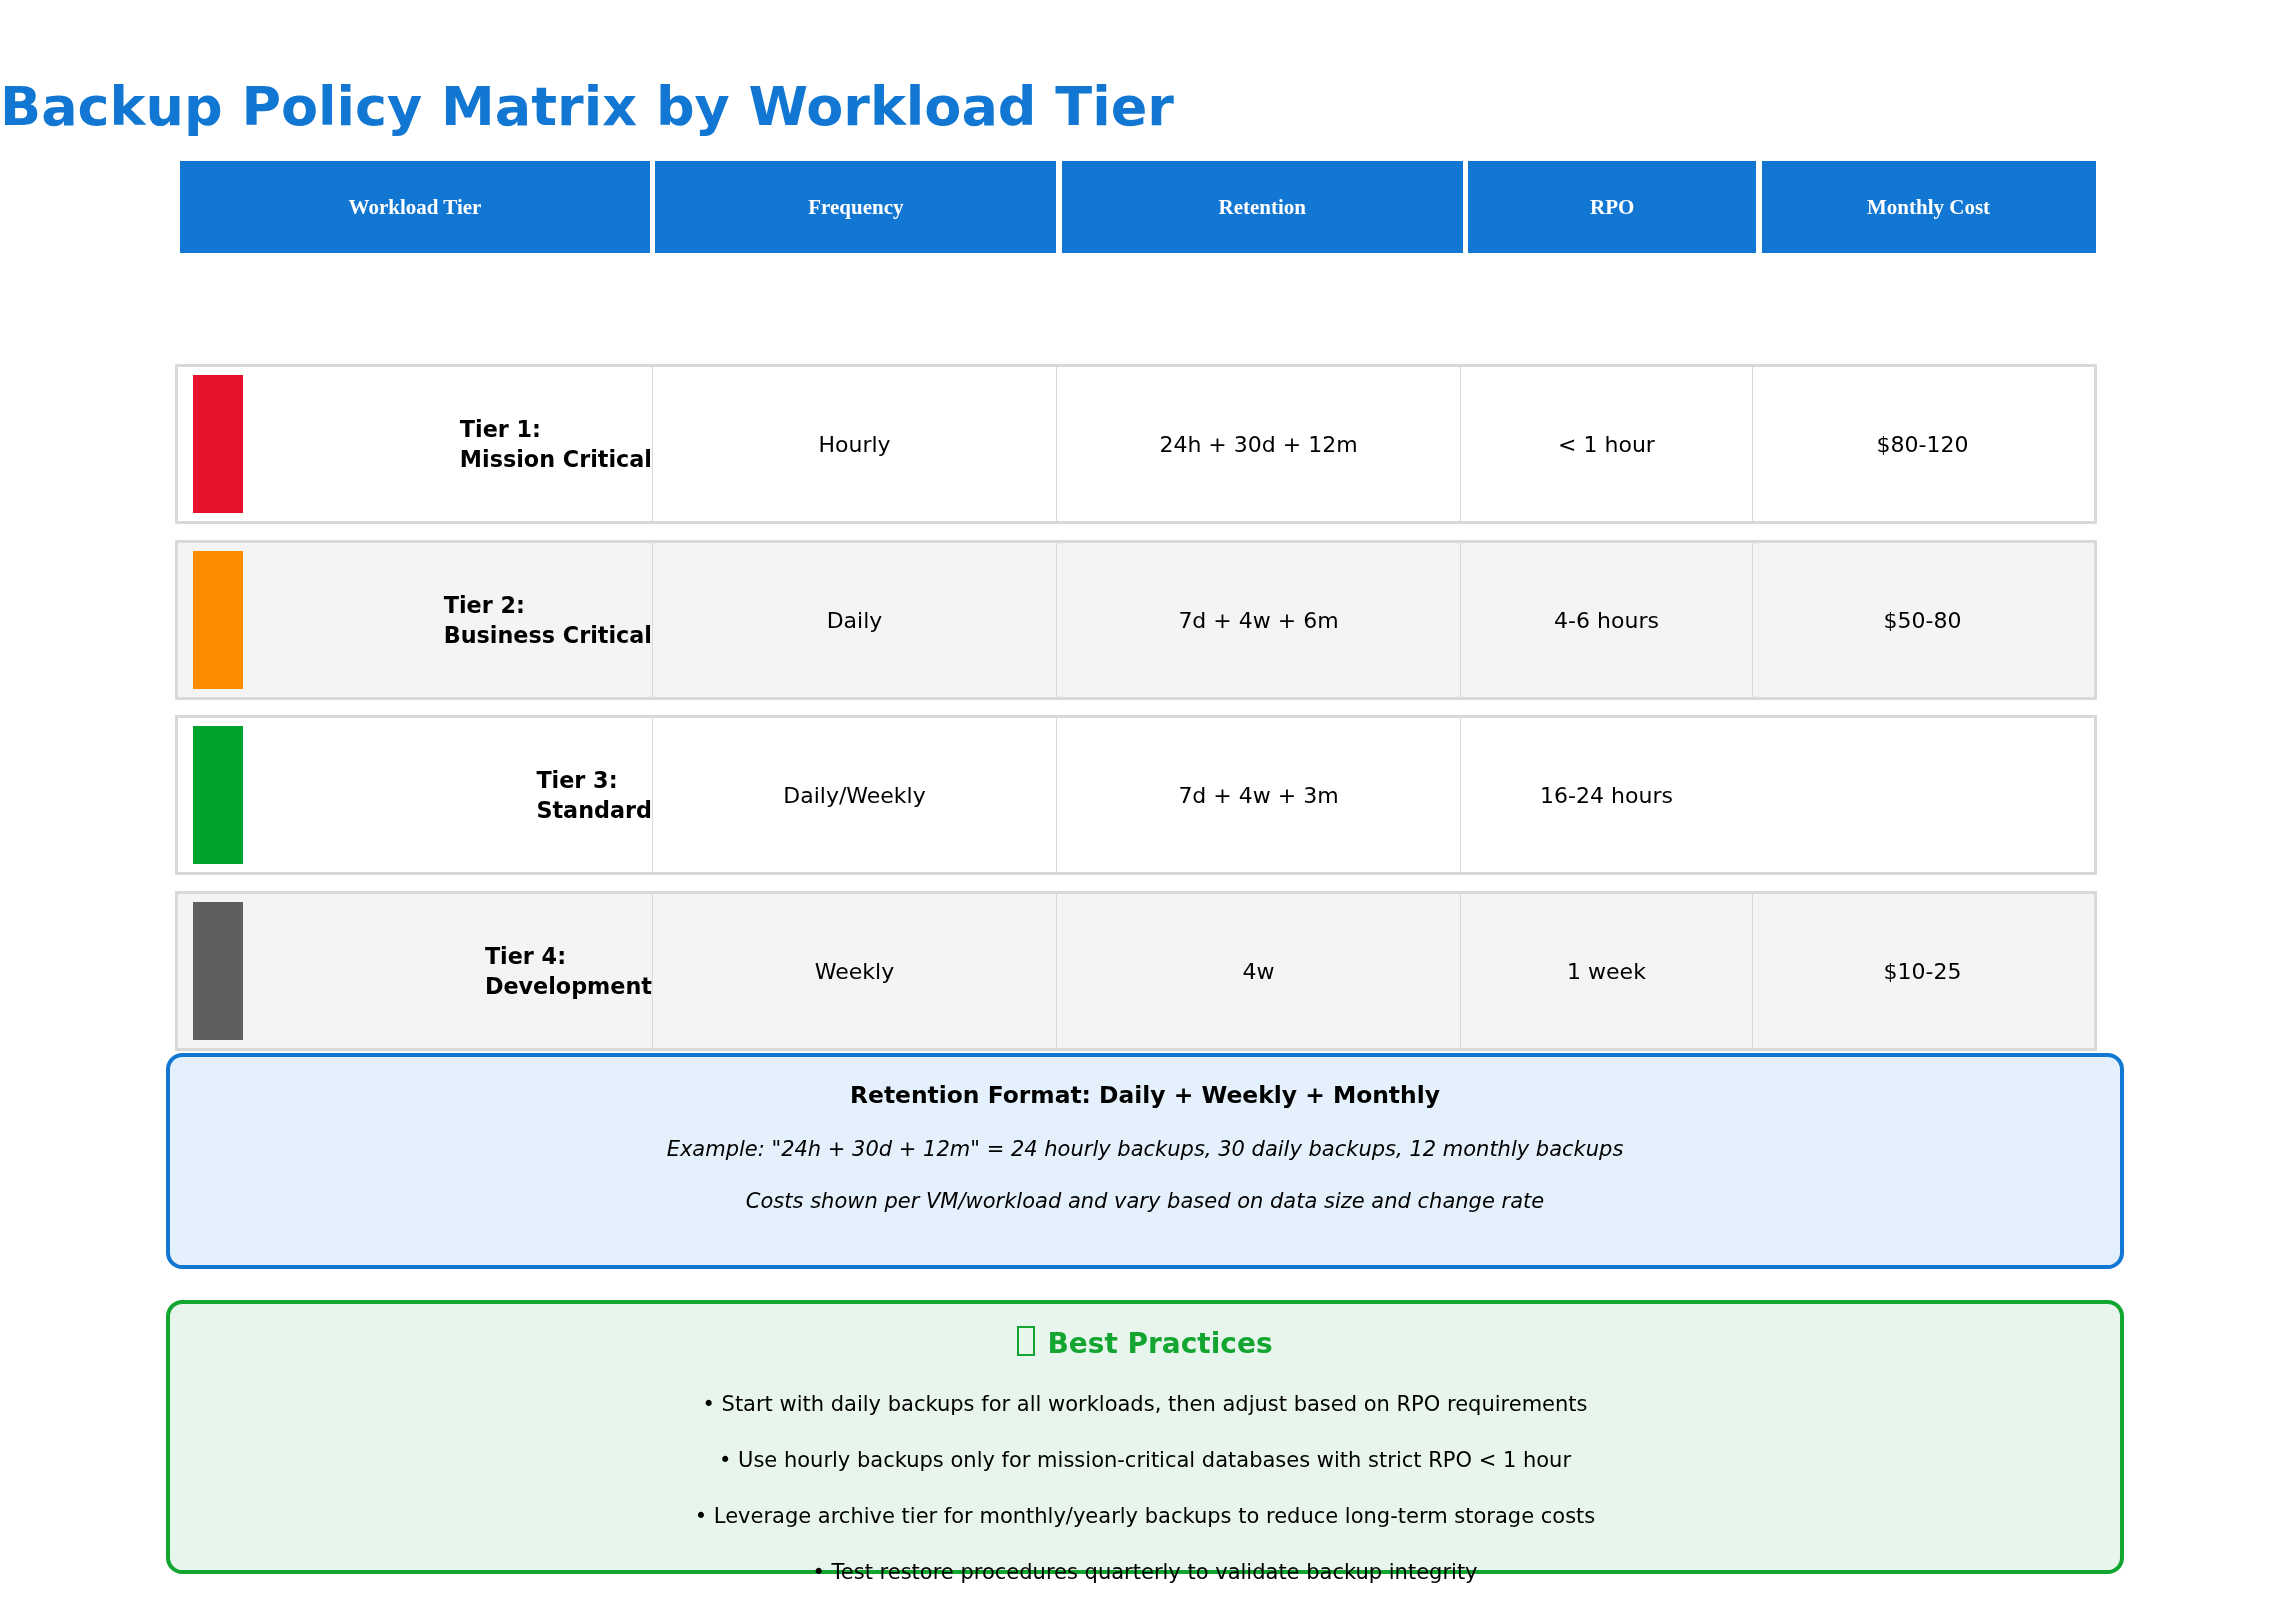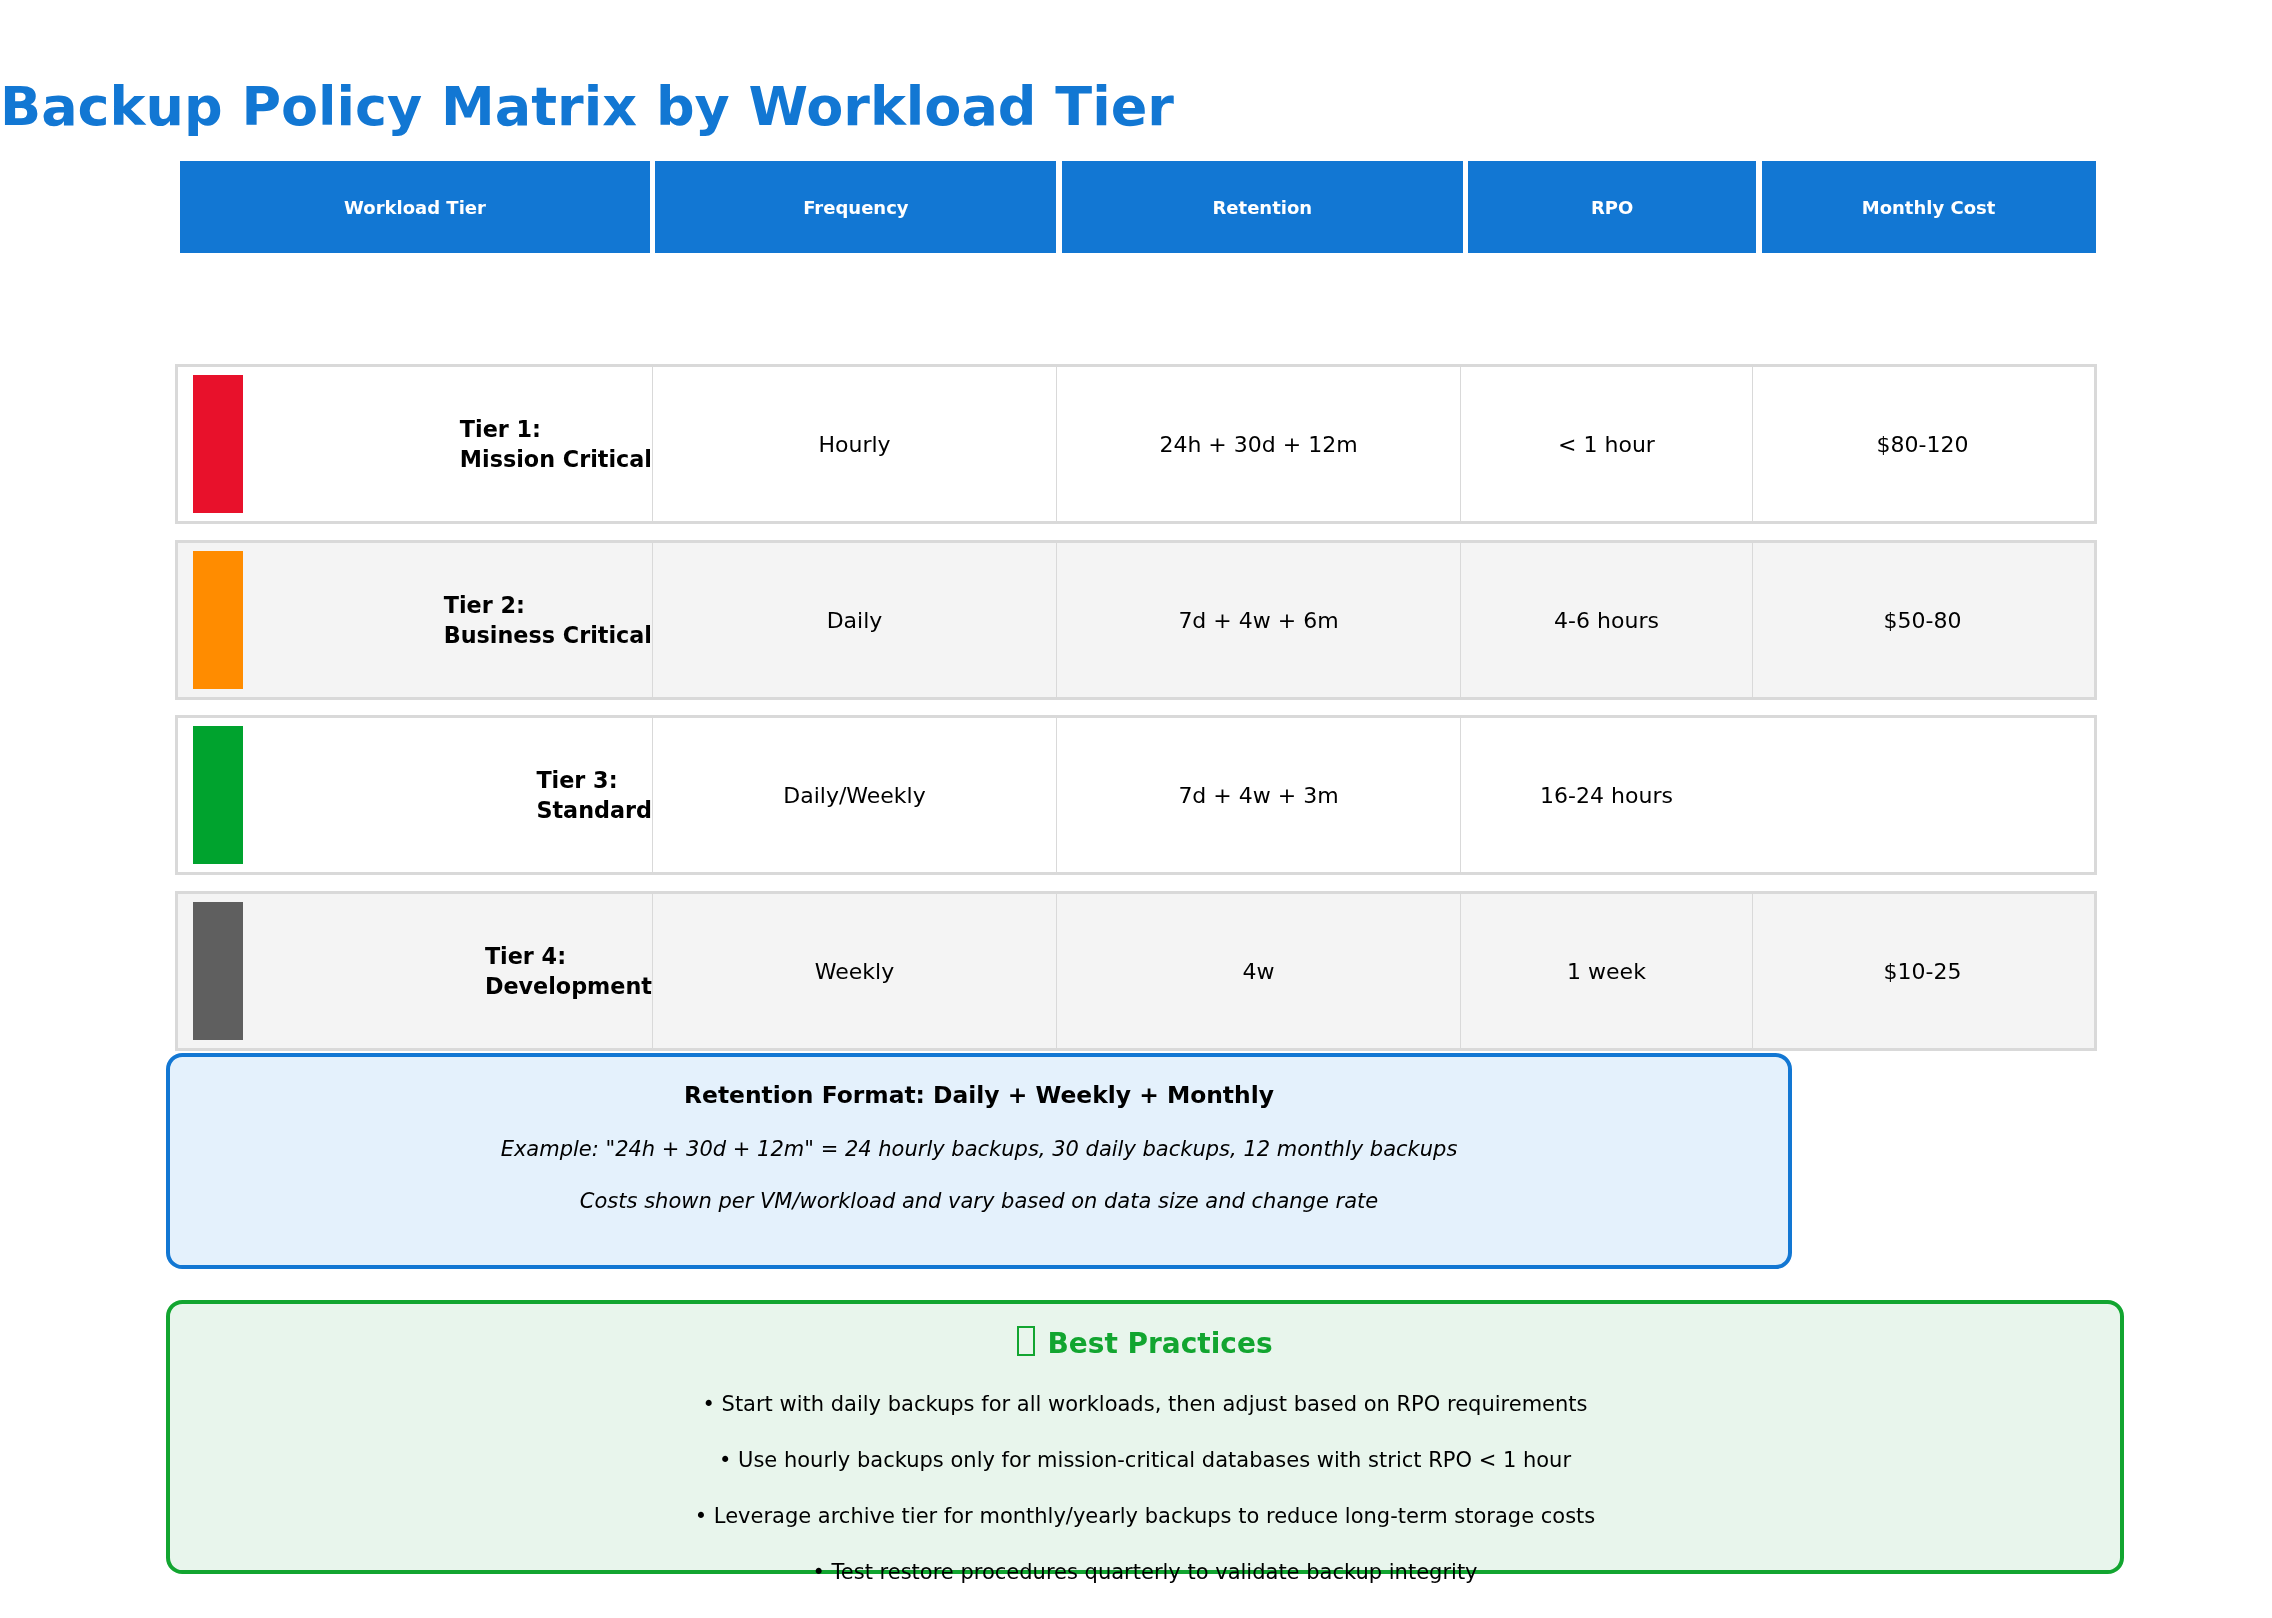--- a/index.html
+++ b/index.html
@@ -10,22 +10,22 @@
     --blue:#1277D3;--rowborder:#D9D9D9;--altbg:#F4F4F4;
     --notebg:#E4F1FC;--bpbg:#E8F5EC;--green:#12A530;
   }
   .title{
     position:absolute;left:0;top:75px;width:100%;
     font-size:54px;font-weight:bold;color:var(--blue);
   }
   
   .header-row{position:absolute;left:180px;top:161px;width:1916px;height:92px;display:flex}
   .hcell{
-    background:var(--blue);color:#fff;font-weight:bold;font-size:18px;
-    display:flex;align-items:center;justify-content:center;box-sizing:border-box;
+    background:var(--blue);color:#fff;font-weight:bold;font-size:21px;
+    display:flex;align-items:center;justify-content:center;box-sizing:border-box;font-family:Liberation Serif, serif;
   }
   .hcell+.hcell{margin-left:5.4px}
   .hw1{width:470px}.hw2{width:401px}.hw3{width:401px}.hw4{width:288px}.hw5{width:334px}
   
   .row{
     position:absolute;left:175px;width:1922px;height:160px;display:flex;
     border:3.3px solid var(--rowborder);box-sizing:border-box;background:#ffffff;
   }
   .row.alt{background:var(--altbg)}
   .r1{top:364px}.r2{top:540px}.r3{top:715px}.r4{top:891px}
@@ -33,21 +33,21 @@
     display:flex;align-items:center;justify-content:center;
     font-size:22px;color:#000;box-sizing:border-box;
   }
   .cell+.cell{border-left:1.6px solid var(--rowborder)}
   .cw1{width:474px}.cw2{width:404px}.cw3{width:404px}.cw4{width:292px}.cw5{width:340px}
   .c1{justify-content:flex-end;position:relative}
   .accent{position:absolute;left:15.3px;top:7.6px;width:50px;height:calc(100% - 15.3px)}
   .tierlabel{margin-left:98px;font-weight:bold;font-size:22.3px;line-height:1.35;color:#000}
   
   .note-box{
-    position:absolute;left:166px;top:1053px;width:1626px;height:216px;
+    position:absolute;left:166px;top:1053px;width:1958px;height:216px;
     background:var(--notebg);border:4.4px solid var(--blue);border-radius:16.3px;
     box-sizing:border-box;text-align:center;color:#000;
   }
   .note-heading{margin-top:24px;font-size:23.4px;font-weight:bold}
   .note-line{margin-top:28px;font-size:21px;font-style:italic}
   
   .bp-box{
     position:absolute;left:166px;top:1300px;width:1958px;height:274px;
     background:var(--bpbg);border:4.4px solid var(--green);border-radius:16.3px;
     box-sizing:border-box;text-align:center;

